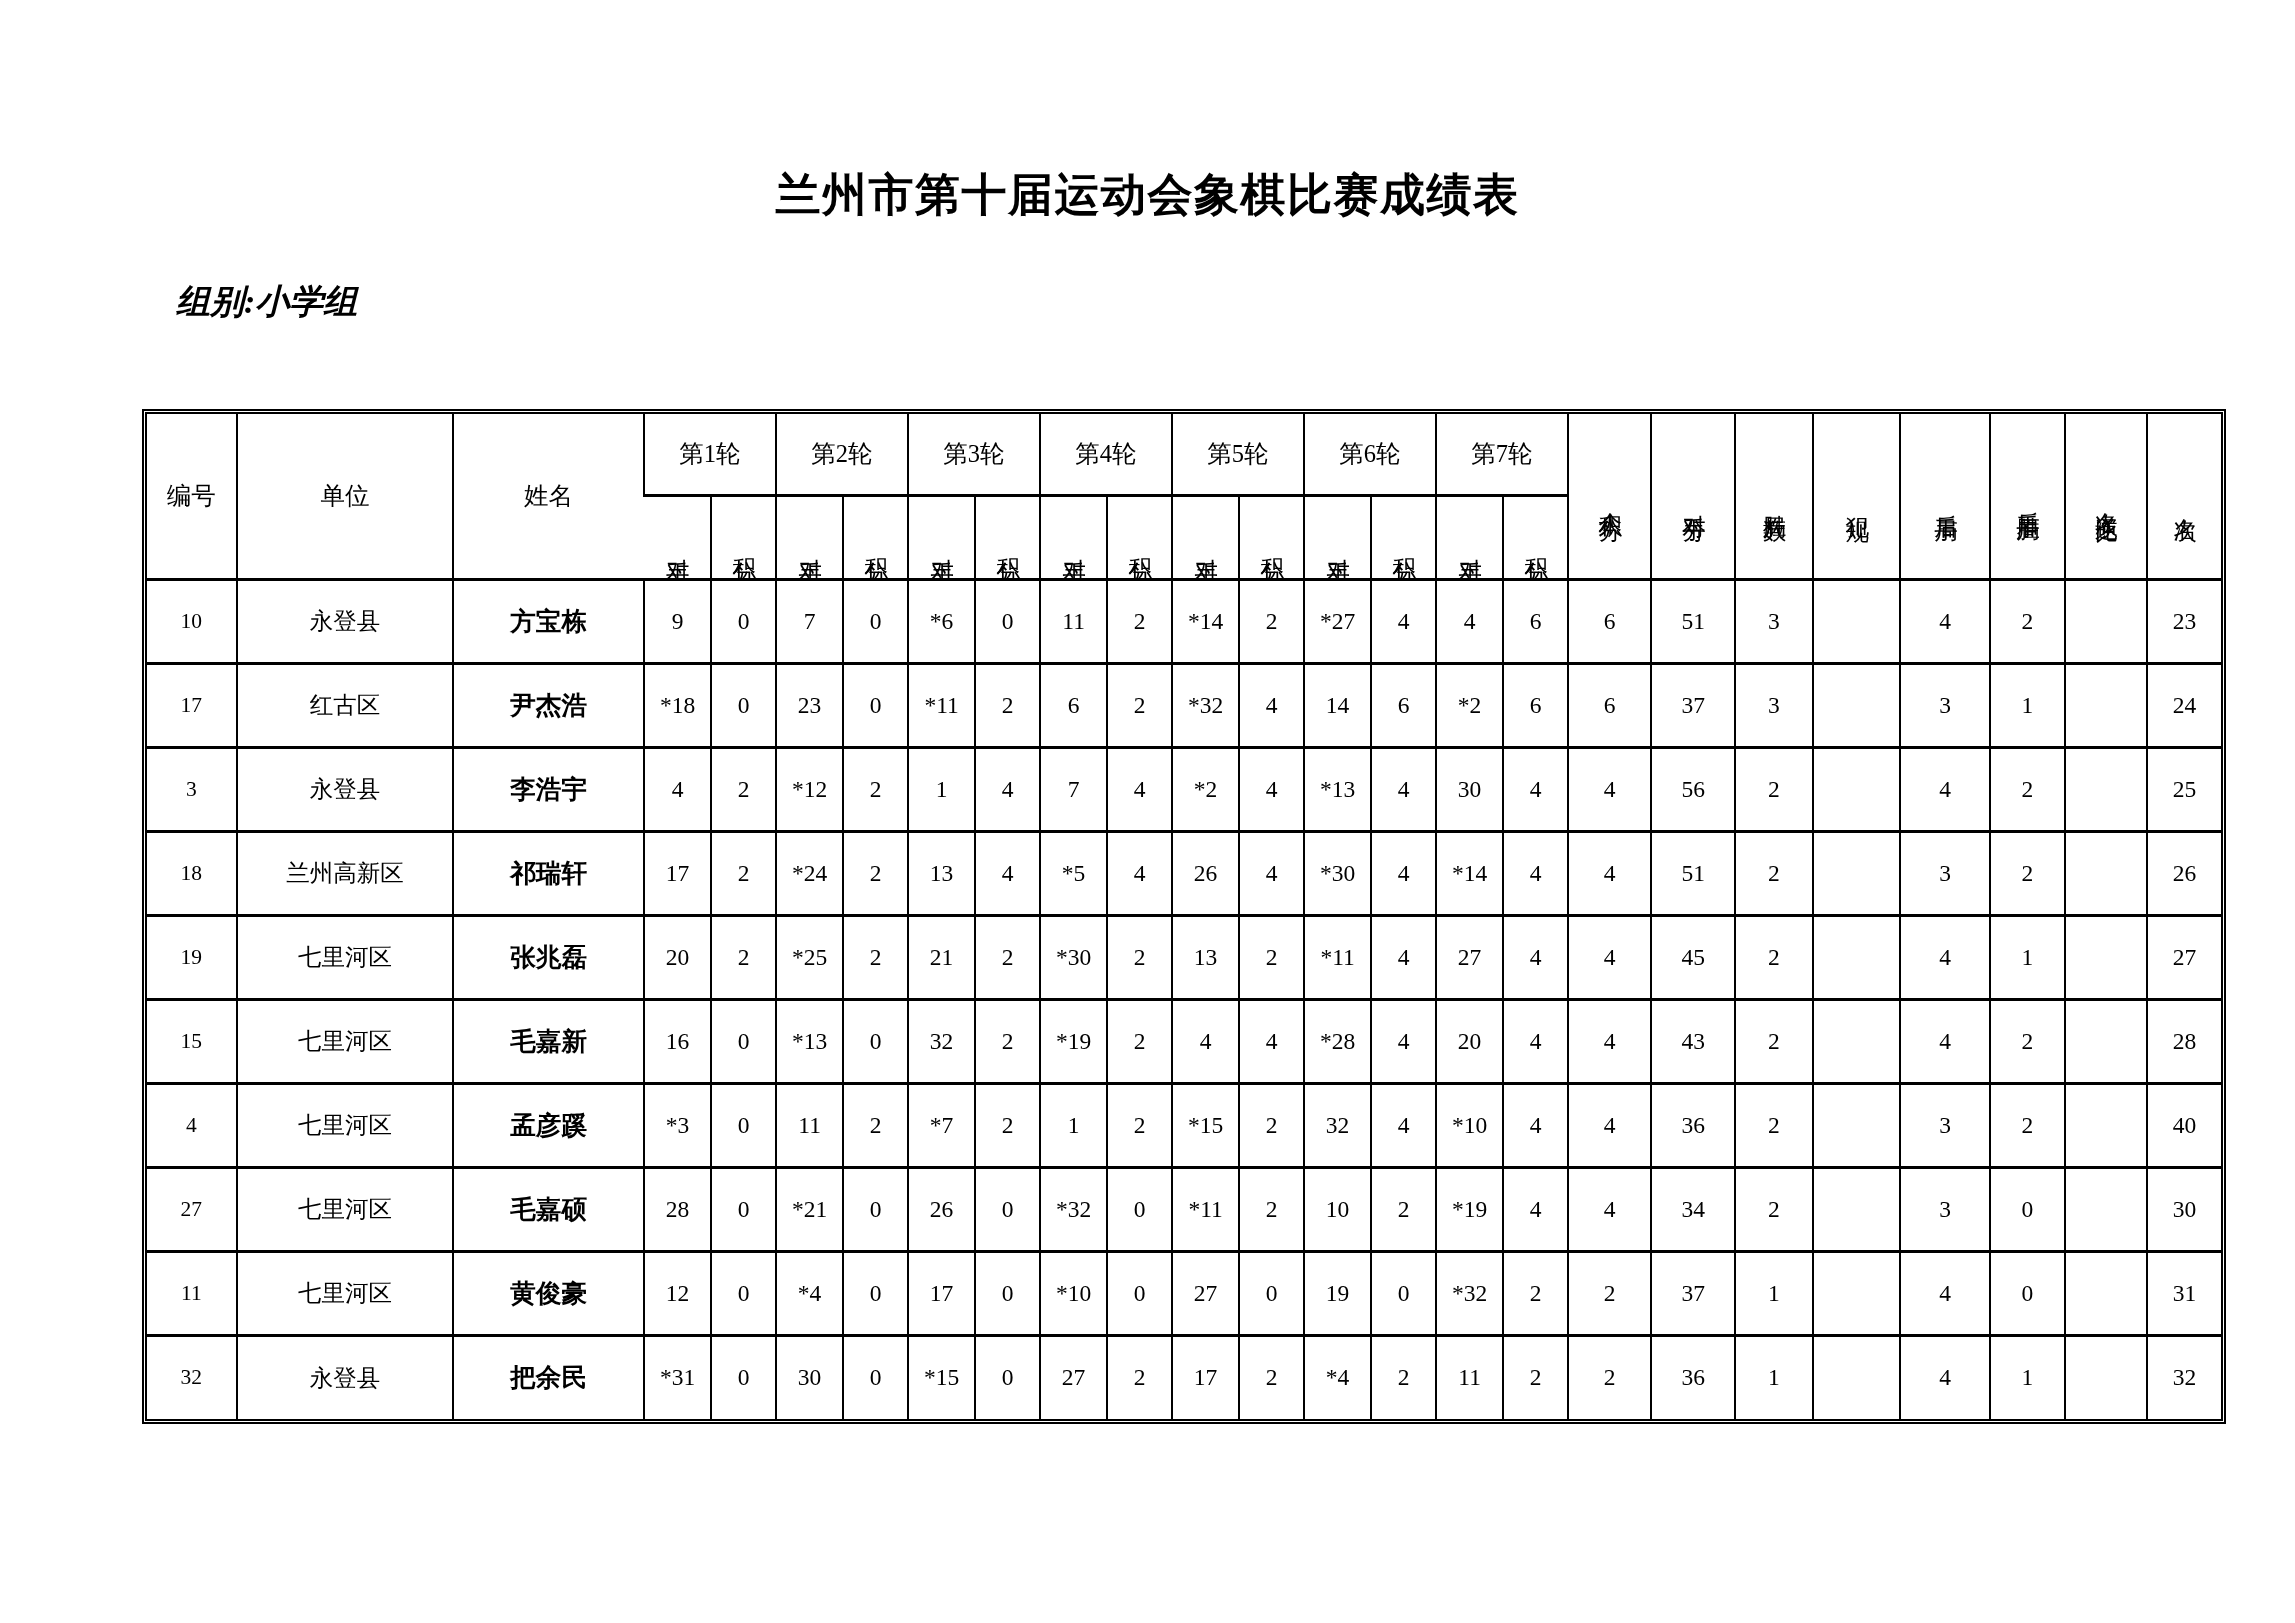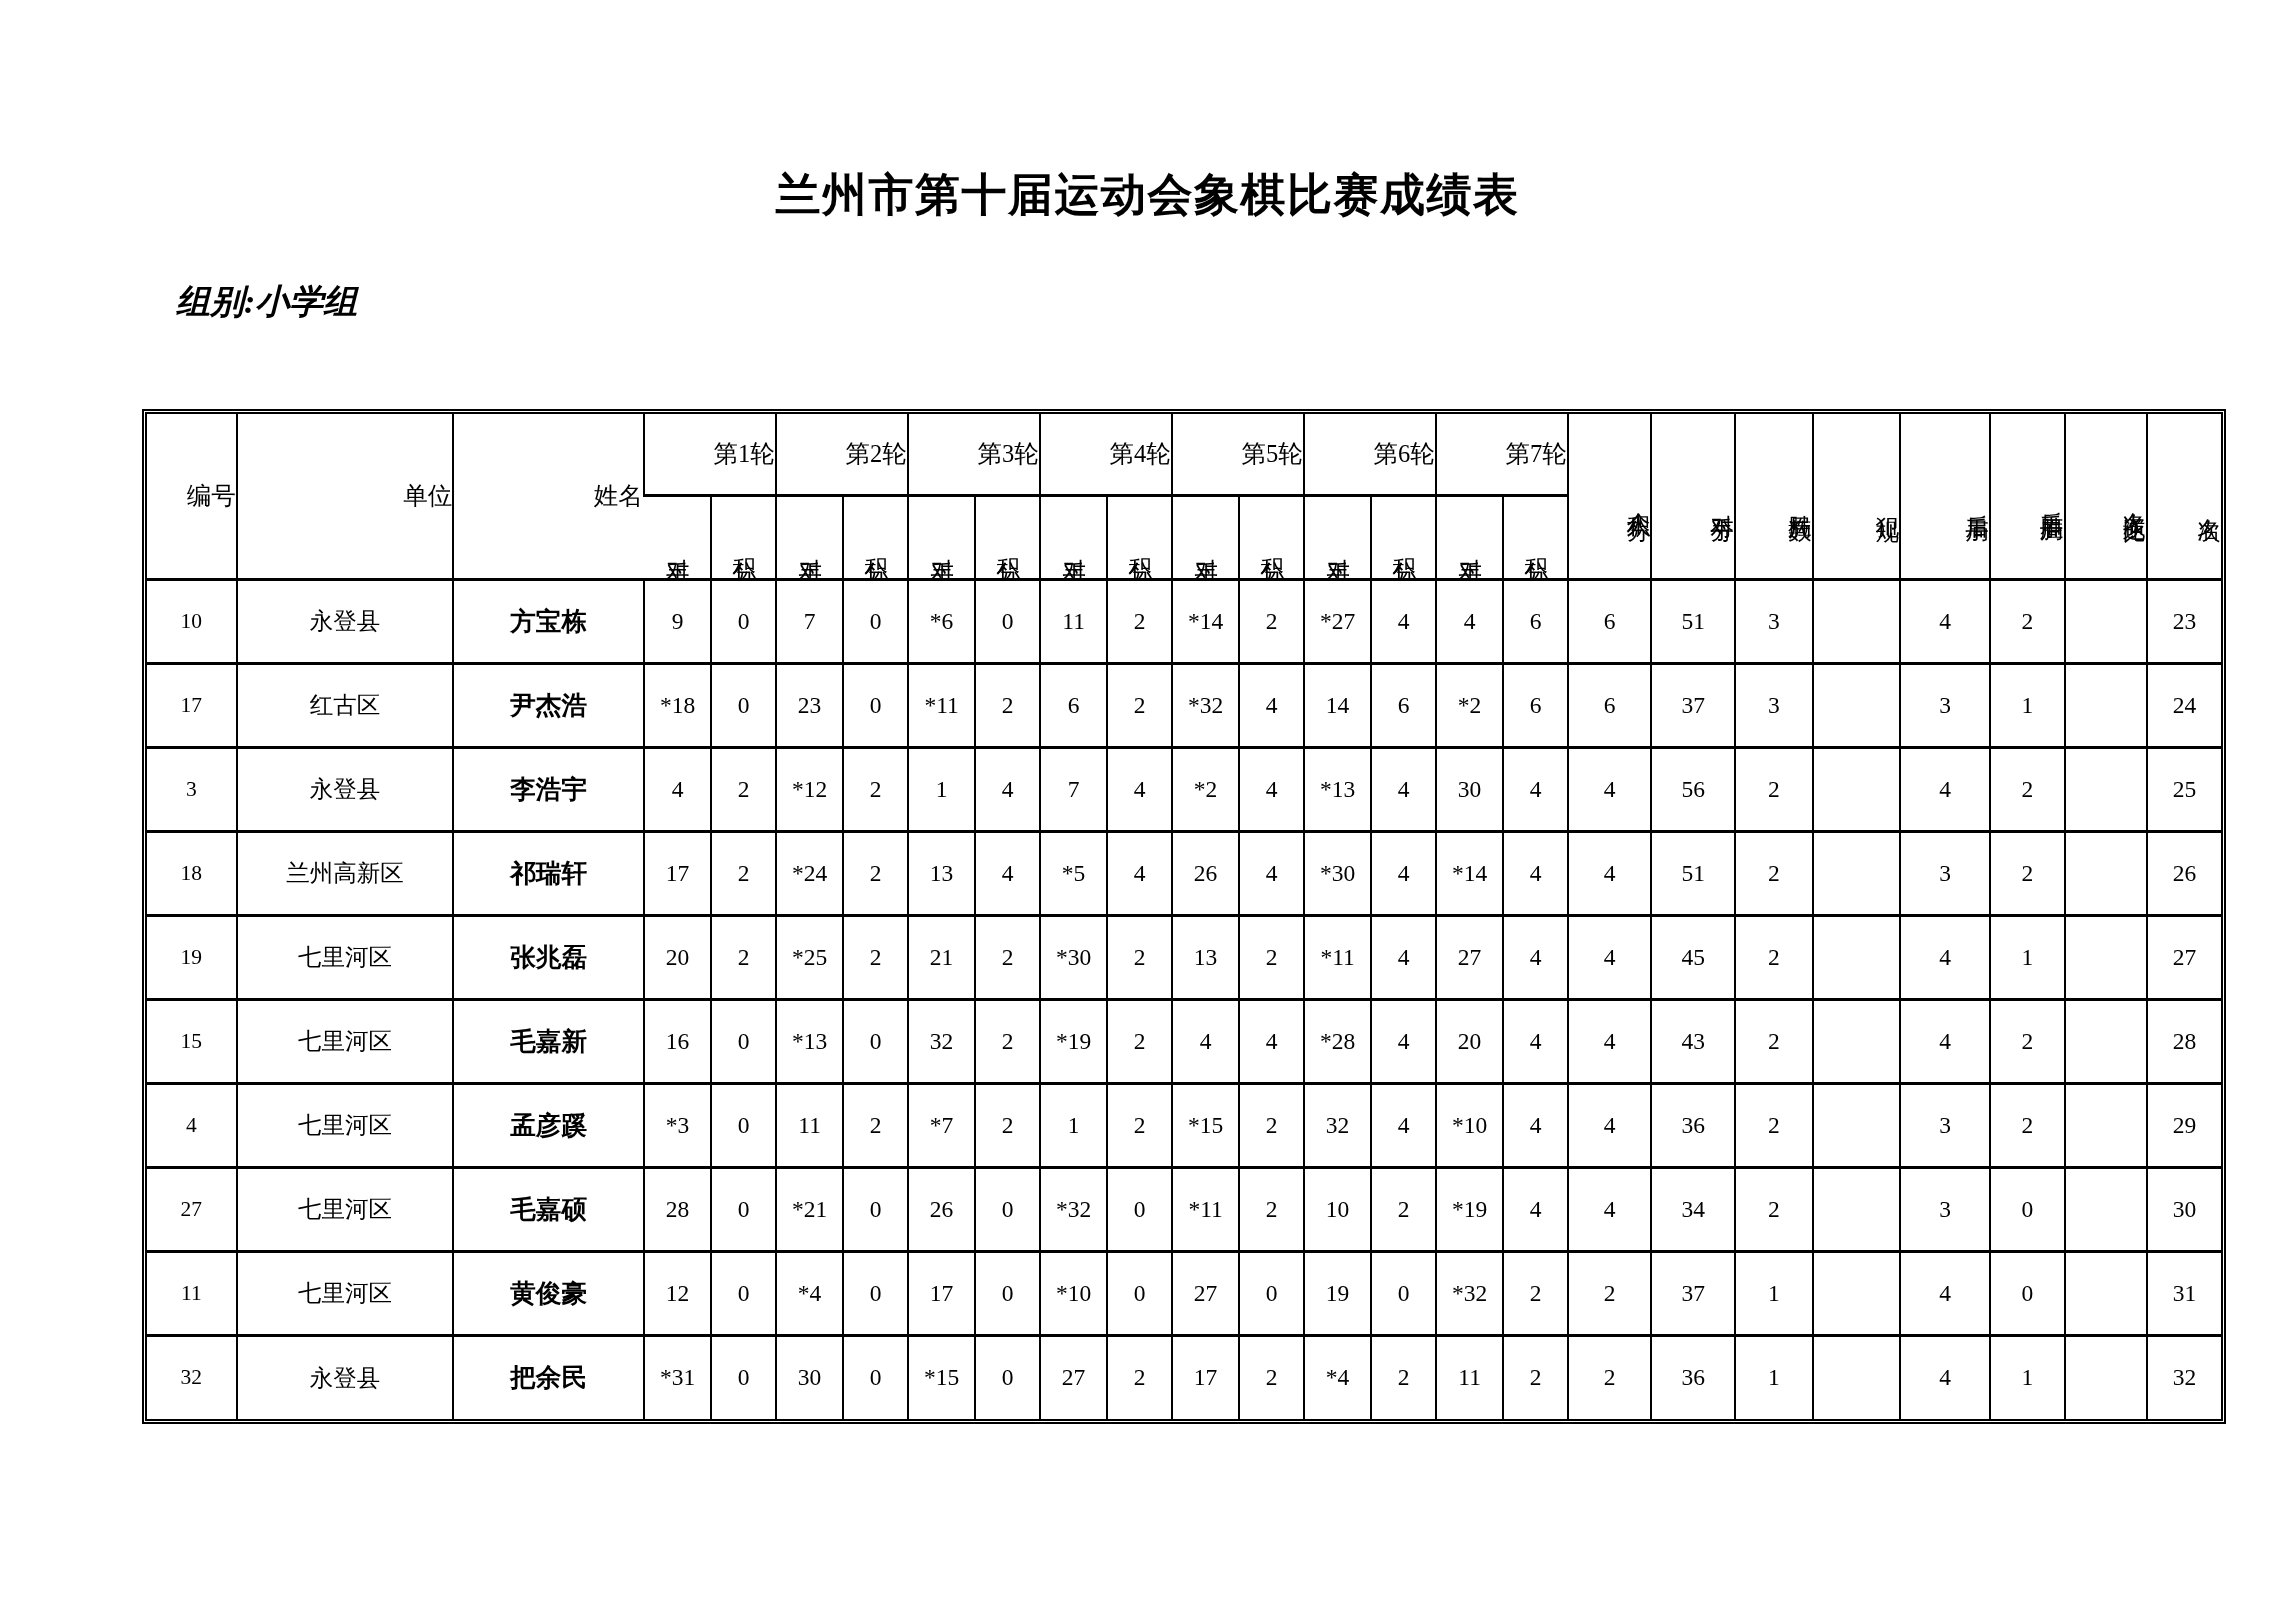--- a/index.html
+++ b/index.html
@@ -32,21 +32,21 @@
   table.grid{width:100%;border-collapse:collapse;table-layout:fixed;}
   .grid th,.grid td{
     border-left:2px solid #000;
     border-top:3.1px solid #000;
     text-align:center;
     vertical-align:middle;
     padding:0;
     overflow:hidden;
   }
   .grid tr > *:first-child{border-left:none;}
-  .grid thead tr:first-child > *{border-top:none;text-align:right;}
+  .grid thead tr:first-child > *{border-top:none;}
   .grid thead tr.r1{height:81px;}
   .grid thead tr.r2{height:84px;}
   .grid tbody tr{height:84px;}
   .grid th{font-weight:normal;font-size:24.5px;}
   .vert{
     writing-mode:vertical-rl;
     text-orientation:upright;
     display:inline-block;
     line-height:1.08;
     font-size:23.5px;
@@ -330,21 +330,21 @@
             <td class="c-num">4</td>
             <td class="c-num">*10</td>
             <td class="c-num">4</td>
             <td class="c-num">4</td>
             <td class="c-num">36</td>
             <td class="c-num">2</td>
             <td class="c-num"></td>
             <td class="c-num">3</td>
             <td class="c-num">2</td>
             <td class="c-num"></td>
-            <td class="c-num">29</td>
+            <td class="c-num">40</td>
           </tr>
           <tr>
             <td class="c-id">27</td>
             <td class="c-unit">七里河区</td>
             <td class="c-name">毛嘉硕</td>
             <td class="c-num">28</td>
             <td class="c-num">0</td>
             <td class="c-num">*21</td>
             <td class="c-num">0</td>
             <td class="c-num">26</td>

